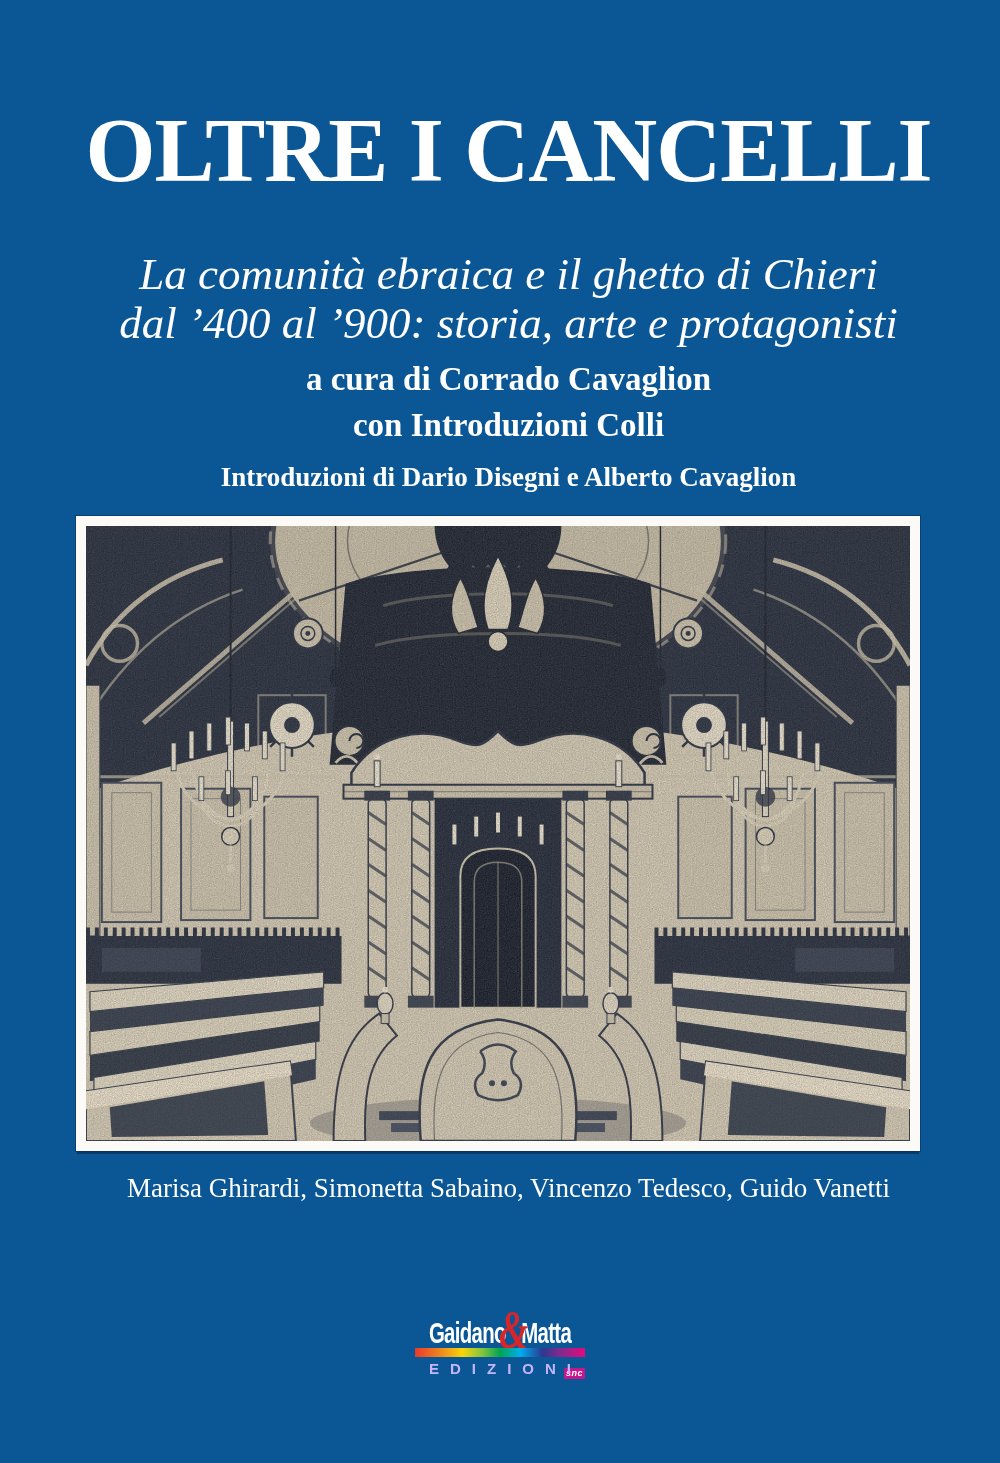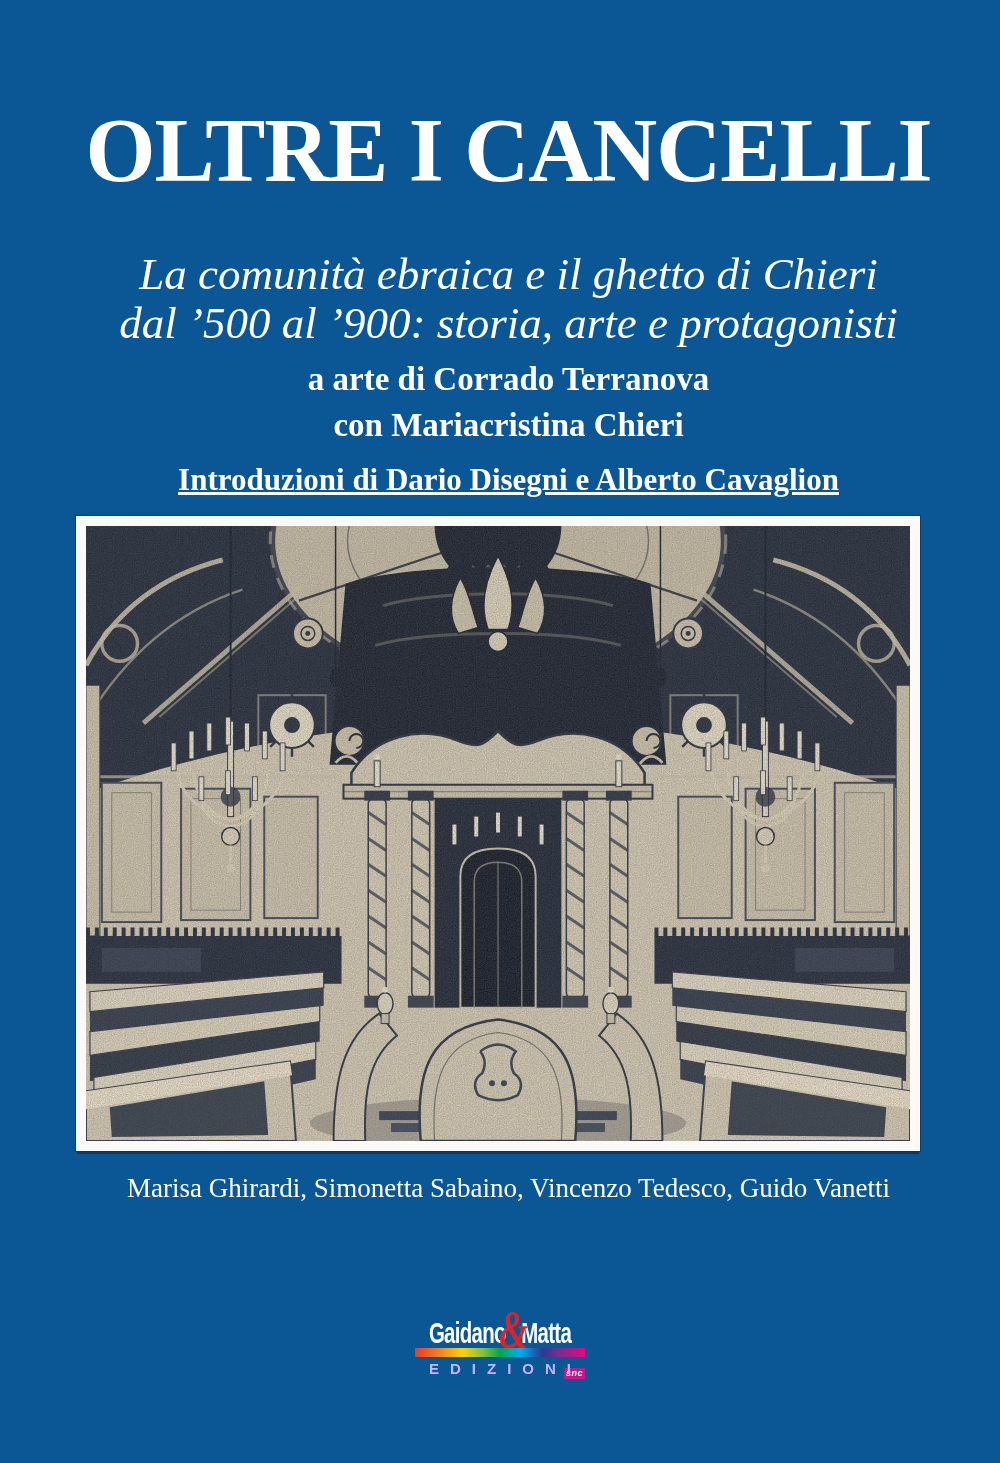--- a/index.html
+++ b/index.html
@@ -16,21 +16,21 @@
     top:106px;font-size:90px;font-weight:bold;line-height:1;
     letter-spacing:-1px;
   }
   .subtitle{
     top:206px;font-size:45px;line-height:49px;font-style:italic;margin-top:44px;
   }
   .curators{
     top:356px;font-size:33px;line-height:46px;font-weight:bold;
   }
   .introductions{
-    top:462px;font-size:31px;font-weight:bold;text-decoration:underline;
+    top:462px;font-size:27px;font-weight:bold;
   }
   .photo-frame{
     position:absolute;left:76px;top:516px;width:844px;height:635px;
     background:#fbfaf6;box-sizing:border-box;padding:10px;
     box-shadow:0 0 0 1px rgba(10,44,84,0.55), 0 4px 0 -1px rgba(8,38,72,0.55);
   }
   .photo-frame svg{display:block;width:100%;height:100%;}
   .contributors{
     top:1172px;font-size:27px;line-height:32px;
   }
@@ -74,26 +74,26 @@
 </style>
 </head>
 <body>
 
 <div class="book-cover">
 
   <div class="centered-text title">OLTRE I CANCELLI</div>
 
   <div class="centered-text subtitle">
     <div>La comunità ebraica e il ghetto di Chieri</div>
-    <div>dal ’500 al ’900: storia, arte e protagonisti</div>
+    <div>dal ’400 al ’900: storia, arte e protagonisti</div>
   </div>
 
   <div class="centered-text curators">
-    <div>a arte di Corrado Terranova</div>
-    <div>con Mariacristina Chieri</div>
+    <div>a cura di Corrado Cavaglion</div>
+    <div>con Introduzioni Colli</div>
   </div>
 
   <div class="centered-text introductions">Introduzioni di Dario Disegni e Alberto Cavaglion</div>
 
   <div class="photo-frame">
     <svg viewBox="0 0 832 618" preserveAspectRatio="none" role="img" xmlns="http://www.w3.org/2000/svg" aria-label="Vintage duotone photograph of the interior of the Chieri synagogue: domed painted ceiling, baroque ark with spiral columns, candle chandeliers and wooden pews">
       <defs>
         <filter id="grain" x="0%" y="0%" width="100%" height="100%">
           <feTurbulence type="fractalNoise" baseFrequency="0.9" numOctaves="2" seed="3"></feTurbulence>
           <feColorMatrix type="matrix" values="0 0 0 0 0.12  0 0 0 0 0.13  0 0 0 0 0.17  0.6 0.6 0.6 0 -0.55"></feColorMatrix>

